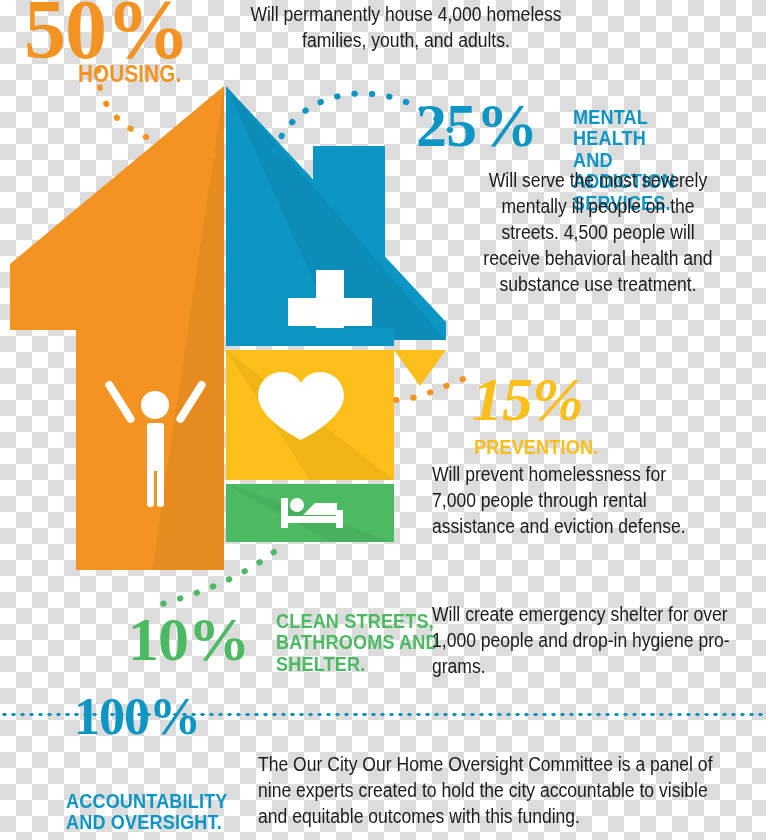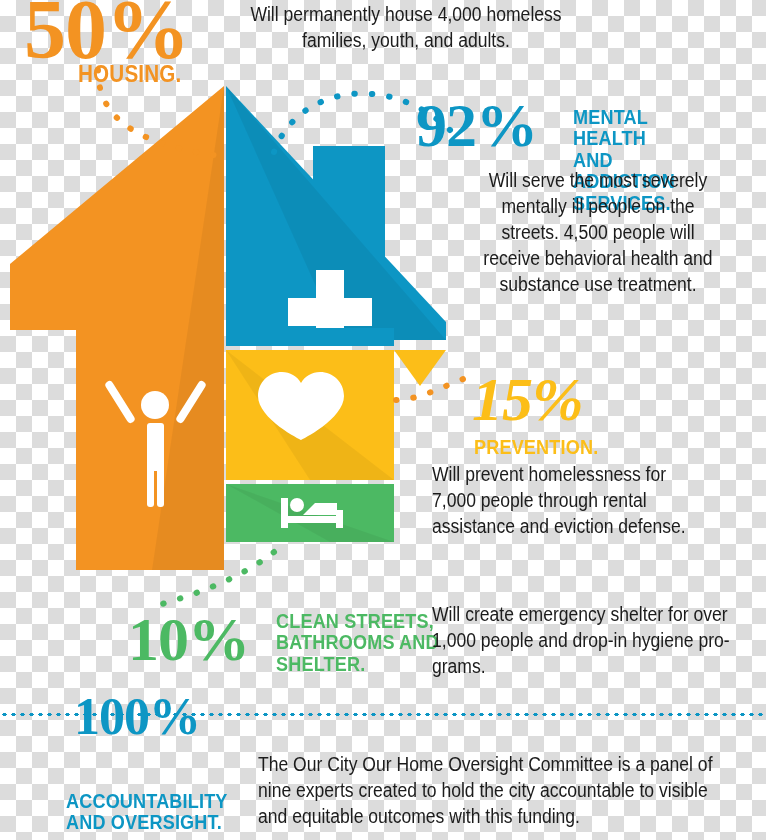--- a/index.html
+++ b/index.html
@@ -149,21 +149,21 @@
 
   <svg class="dots" style="left:150px;top:548px;width:130px;height:80px;" viewBox="0 0 130 80">
     <path d="M124,4 C96,26 60,42 12,56" fill="none" stroke="#4CB963" stroke-width="6" stroke-linecap="round" stroke-dasharray="0.5 17"></path>
   </svg>
 
   <div class="abs big-pct c-orange" style="left:24px;top:-4px;font-size:84px;">50%</div>
   <div class="abs cap c-orange" style="left:78px;top:62px;font-size:24px;">HOUSING.</div>
   <div class="abs body-txt ctr" style="left:216px;top:2px;width:380px;">Will permanently house 4,000 homeless
 families, youth, and adults.</div>
 
-  <div class="abs big-pct c-blue" style="left:416px;top:100px;font-size:62px;">92%</div>
+  <div class="abs big-pct c-blue" style="left:416px;top:100px;font-size:62px;">25%</div>
   <div class="abs cap c-blue" style="left:573px;top:106px;font-size:21px;">MENTAL HEALTH AND
 ADDICTION SERVICES.</div>
   <div class="abs body-txt ctr" style="left:428px;top:168px;width:340px;">Will serve the most severely
 mentally ill people on the
 streets. 4,500 people will
 receive behavioral health and
 substance use treatment.</div>
 
   <div class="abs big-pct c-yellow" style="left:472px;top:374px;font-size:62px;font-style:italic;">15%</div>
   <div class="abs cap c-yellow" style="left:474px;top:436px;font-size:21px;">PREVENTION.</div>

